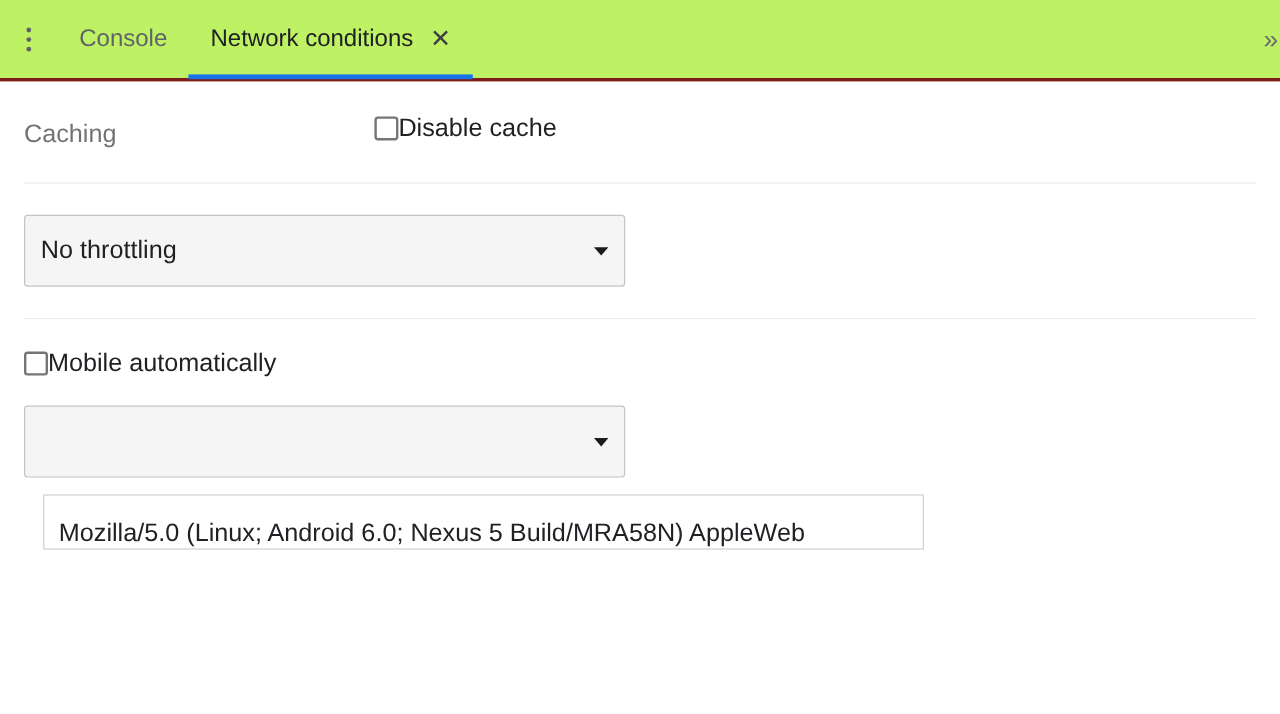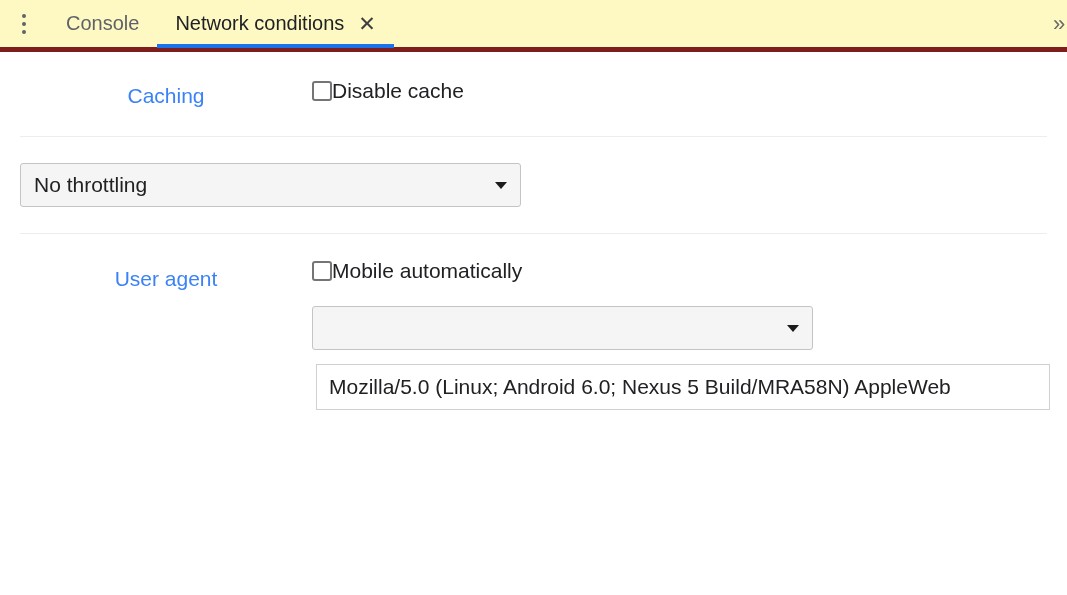--- a/index.html
+++ b/index.html
@@ -8,23 +8,23 @@
     width: 1067px; height: 595px;
     overflow: hidden;
     background: #ffffff;
     font-family: "Liberation Sans", sans-serif;
     -webkit-font-smoothing: antialiased;
   }
 
   
   #tabbar {
     position: relative;
-    height: 52px;
-    background: #fef9c3;
-    border-bottom: 5px solid #7f1d1d;
+    height: 68px;
+    background: #bef264;
+    border-bottom: 3px solid #7f1d1d;
     display: flex;
     align-items: stretch;
   }
   #menu-dots {
     width: 48px;
     display: flex;
     flex-direction: column;
     align-items: center;
     justify-content: center;
     gap: 4px;
@@ -85,24 +85,23 @@
   }
   .row-sep {
     height: 1px;
     background: #ededed;
     margin: 0 20px;
   }
   .row-label {
     width: 292px;
     flex: 0 0 292px;
     font-size: 21px;
-    color: #3b82f6;
+    color: #737373;
     padding-top: 3px;
     line-height: 1.3;
-    text-align: center;
   }
   .row-body { flex: 1; }
 
   
   .check-line {
     display: flex;
     align-items: center;
     cursor: pointer;
   }
   .checkbox {
@@ -113,21 +112,21 @@
     flex: 0 0 20px;
   }
   .check-label {
     font-size: 21px;
     color: #202124;
   }
 
   
   .select {
     position: relative;
-    height: 44px;
+    height: 60px;
     border: 1px solid #c4c4c4;
     border-radius: 3px;
     background: #f5f5f5;
     display: flex;
     align-items: center;
     padding: 0 34px 0 13px;
     font-size: 21px;
     color: #202124;
     cursor: pointer;
   }
@@ -214,33 +213,32 @@
       <div class="select" style="width:501px;">
         <span>No throttling</span>
         <span class="arrow"></span>
       </div>
     </div>
   </div>
 
   <div class="row-sep"></div>
 
   <div class="row" style="padding-top:25px;">
-    <div class="row-label" style="padding-top:6px;">User agent</div>
     <div class="row-body">
 
       <label class="check-line">
         <span class="checkbox"></span>
         <span class="check-label">Mobile automatically</span>
       </label>
 
       <div class="select" style="width:501px;margin-top:23px;">
         <span class="arrow"></span>
       </div>
 
-      <div class="textinput" style="width:734px;margin-top:14px;margin-left:4px;">
+      <div class="textinput" style="width:734px;margin-top:14px;margin-left:16px;align-items:flex-end;">
         <span>Mozilla/5.0 (Linux; Android 6.0; Nexus 5 Build/MRA58N) AppleWeb</span>
       </div>
 
     </div>
   </div>
 
   <div id="wm-toutiao">头条</div>
 
 </div>
 

